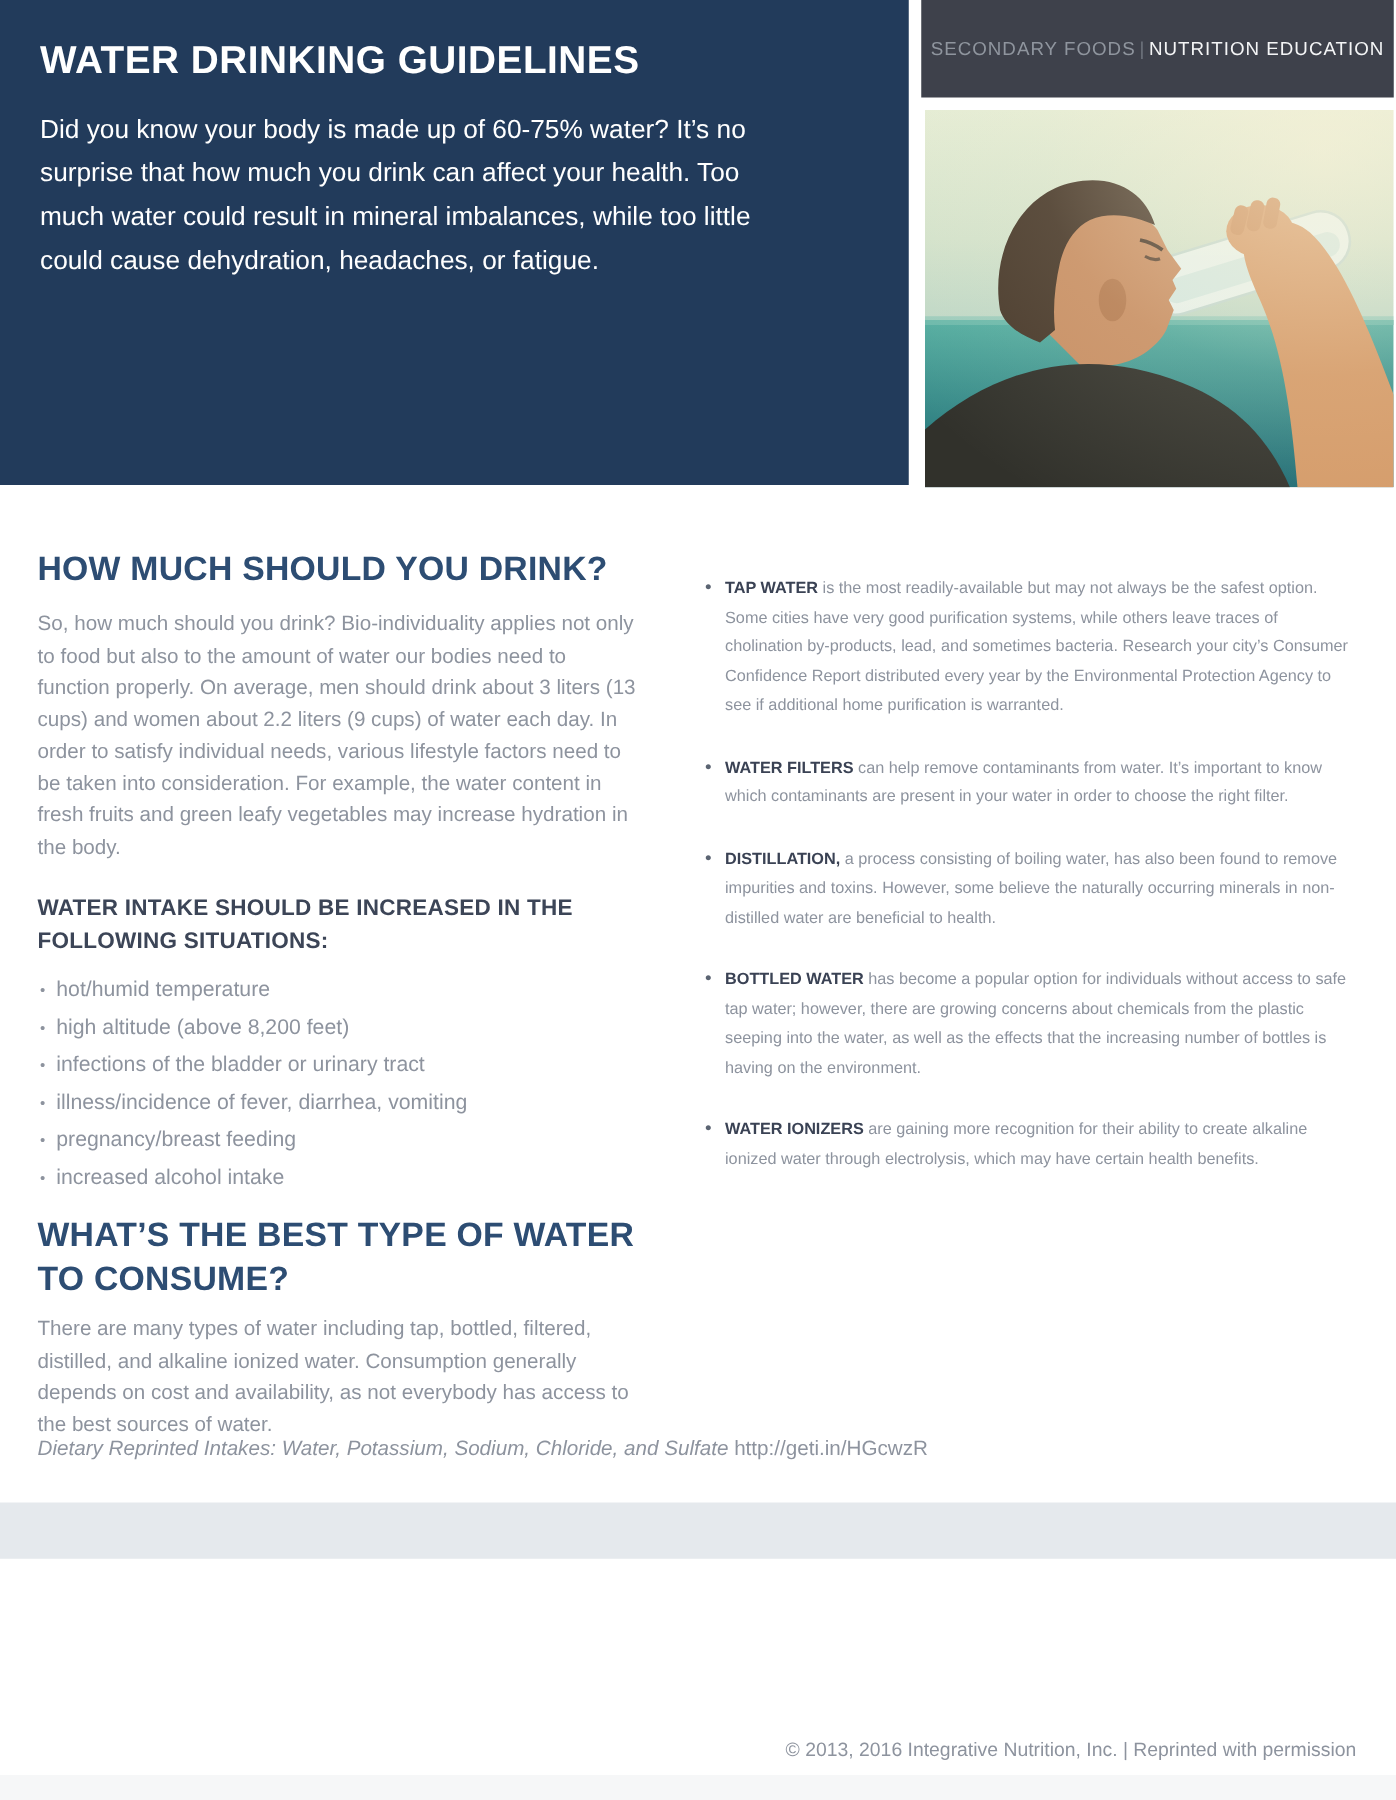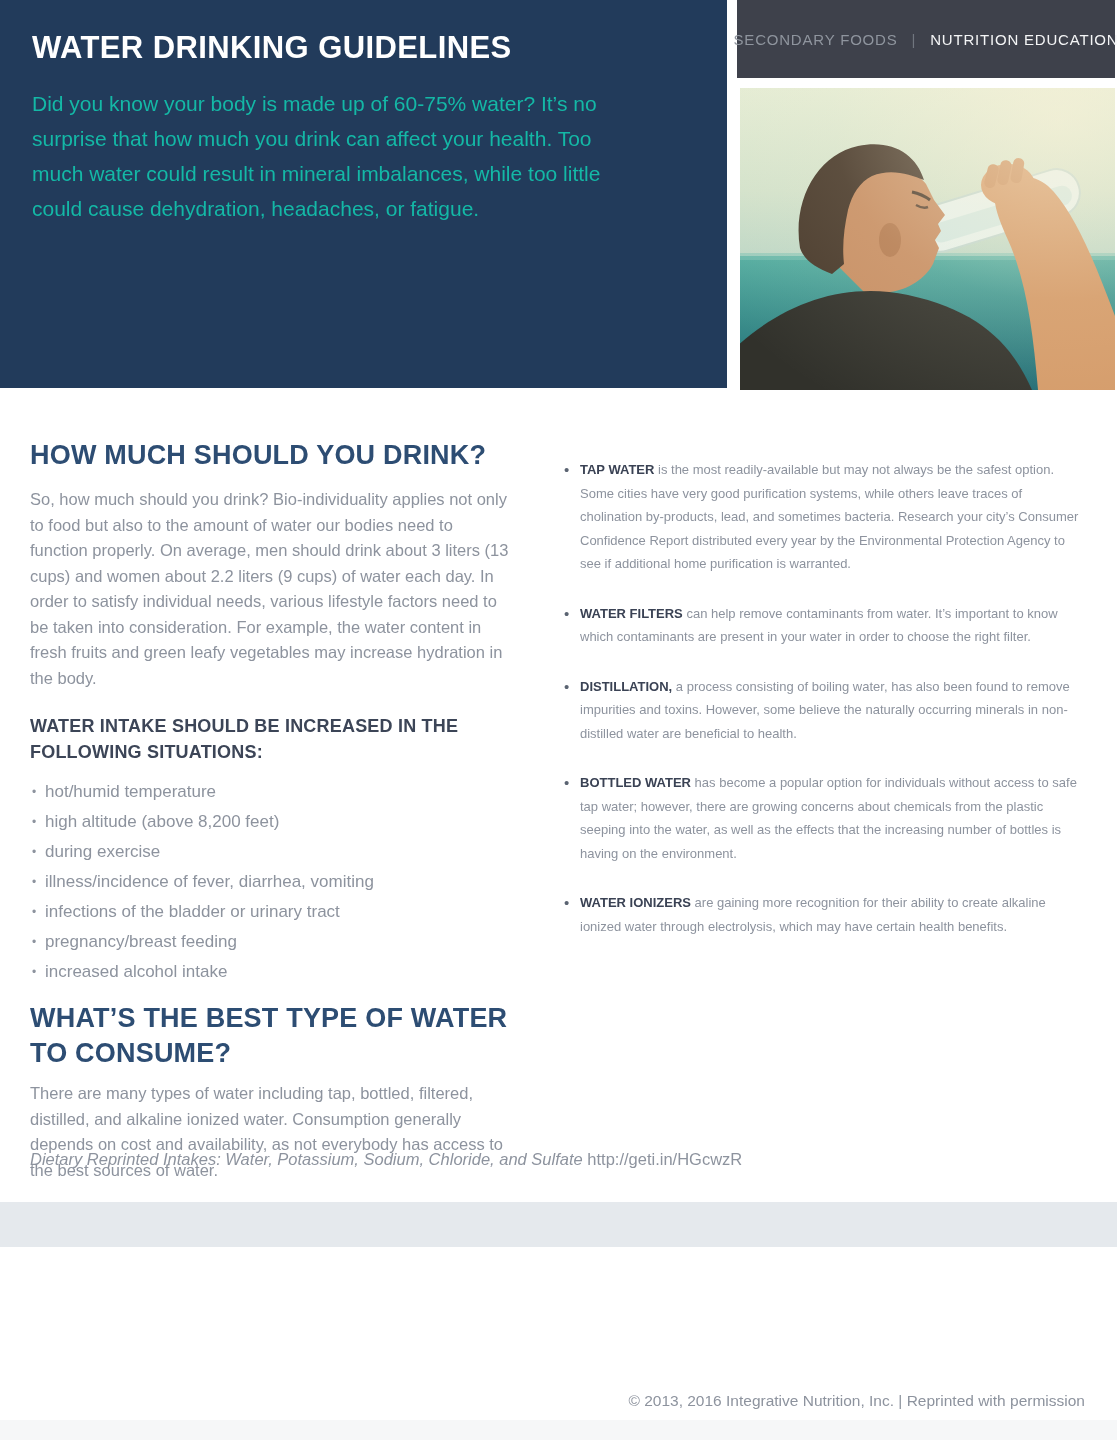--- a/index.html
+++ b/index.html
@@ -15,25 +15,25 @@
   }
   
   .hero-navy{
     position:absolute; left:0; top:0; width:727px; height:388px;
     background:var(--navy); padding:30px 36px 0 32px;
   }
   .hero-title{
     font-size:31px; font-weight:bold; color:#fff; letter-spacing:0.4px; line-height:1.15;
   }
   .hero-intro{
-    margin-top:20px; width:580px; font-size:21px; line-height:35px; color:#14b8a6; font-weight:400;
+    margin-top:20px; width:580px; font-size:21px; line-height:35px; color:#ffffff; font-weight:400;
   }
   .hero-tab{
     position:absolute; left:737px; top:0; width:378px; height:78px; background:var(--tab-bg);
-    display:flex; align-items:center; justify-content:center; gap:14px;
+    display:flex; align-items:center; justify-content:center; gap:3px;
     font-size:15px; letter-spacing:0.8px; white-space:nowrap;
   }
   .hero-tab .tab-muted{color:var(--tab-muted);}
   .hero-tab .tab-sep{color:#70767f; font-weight:300;}
   .hero-tab .tab-strong{color:#f4f5f6;}
   .hero-photo{
     position:absolute; left:740px; top:88px; width:375px; height:302px; overflow:hidden;
   }
   .hero-photo svg{display:block; width:100%; height:100%;}
   
@@ -141,23 +141,22 @@
   </div>
 
   <div class="col-left">
     <h2 class="h2 first">HOW MUCH SHOULD YOU DRINK?</h2>
     <p class="body-text">So, how much should you drink? Bio-individuality applies not only to food but also to the amount of water our bodies need to function properly. On average, men should drink about 3 liters (13 cups) and women about 2.2 liters (9 cups) of water each day. In order to satisfy individual needs, various lifestyle factors need to be taken into consideration. For example, the water content in fresh fruits and green leafy vegetables may increase hydration in the body.</p>
 
     <h3 class="subhead">WATER INTAKE SHOULD BE INCREASED IN THE FOLLOWING SITUATIONS:</h3>
     <ul class="situations">
       <li>hot/humid temperature</li>
       <li>high altitude (above 8,200 feet)</li>
-      <li>during exercise</li>
+      <li>infections of the bladder or urinary tract</li>
       <li>illness/incidence of fever, diarrhea, vomiting</li>
-      <li>infections of the bladder or urinary tract</li>
       <li>pregnancy/breast feeding</li>
       <li>increased alcohol intake</li>
     </ul>
 
     <h2 class="h2 second">WHAT’S THE BEST TYPE OF WATER TO CONSUME?</h2>
     <p class="body-text">There are many types of water including tap, bottled, filtered, distilled, and alkaline ionized water. Consumption generally depends on cost and availability, as not everybody has access to the best sources of water.</p>
   </div>
 
   <div class="col-right">
     <div class="rc-item">

